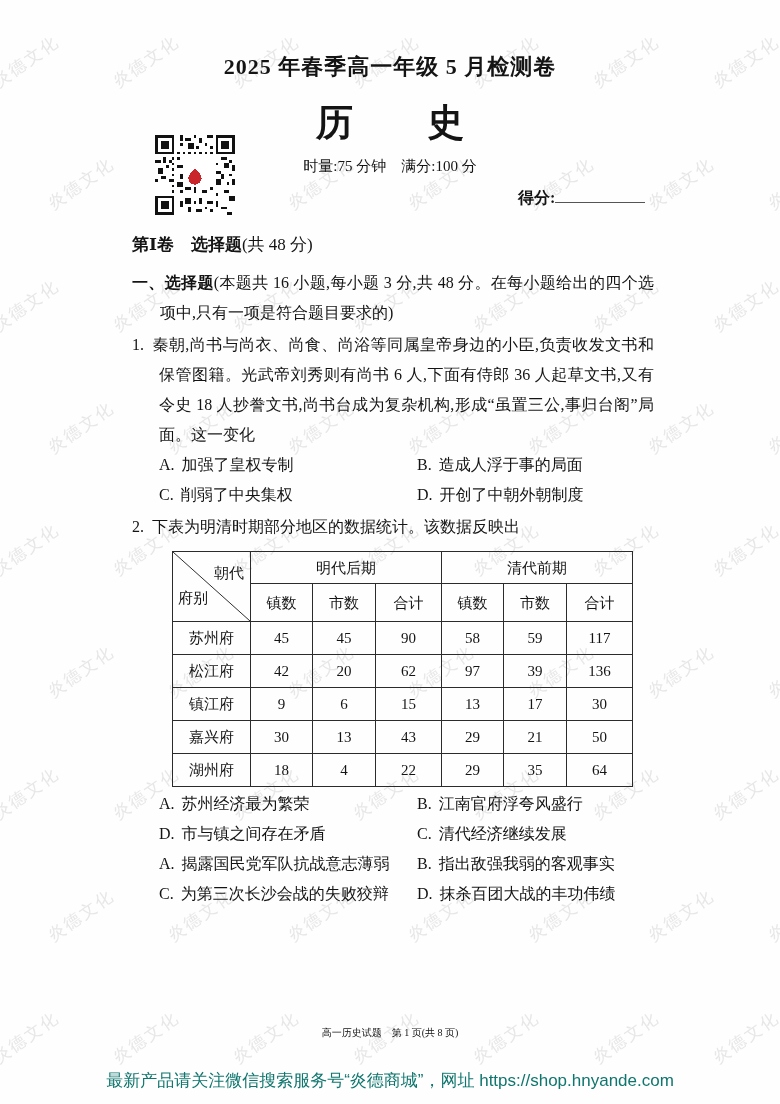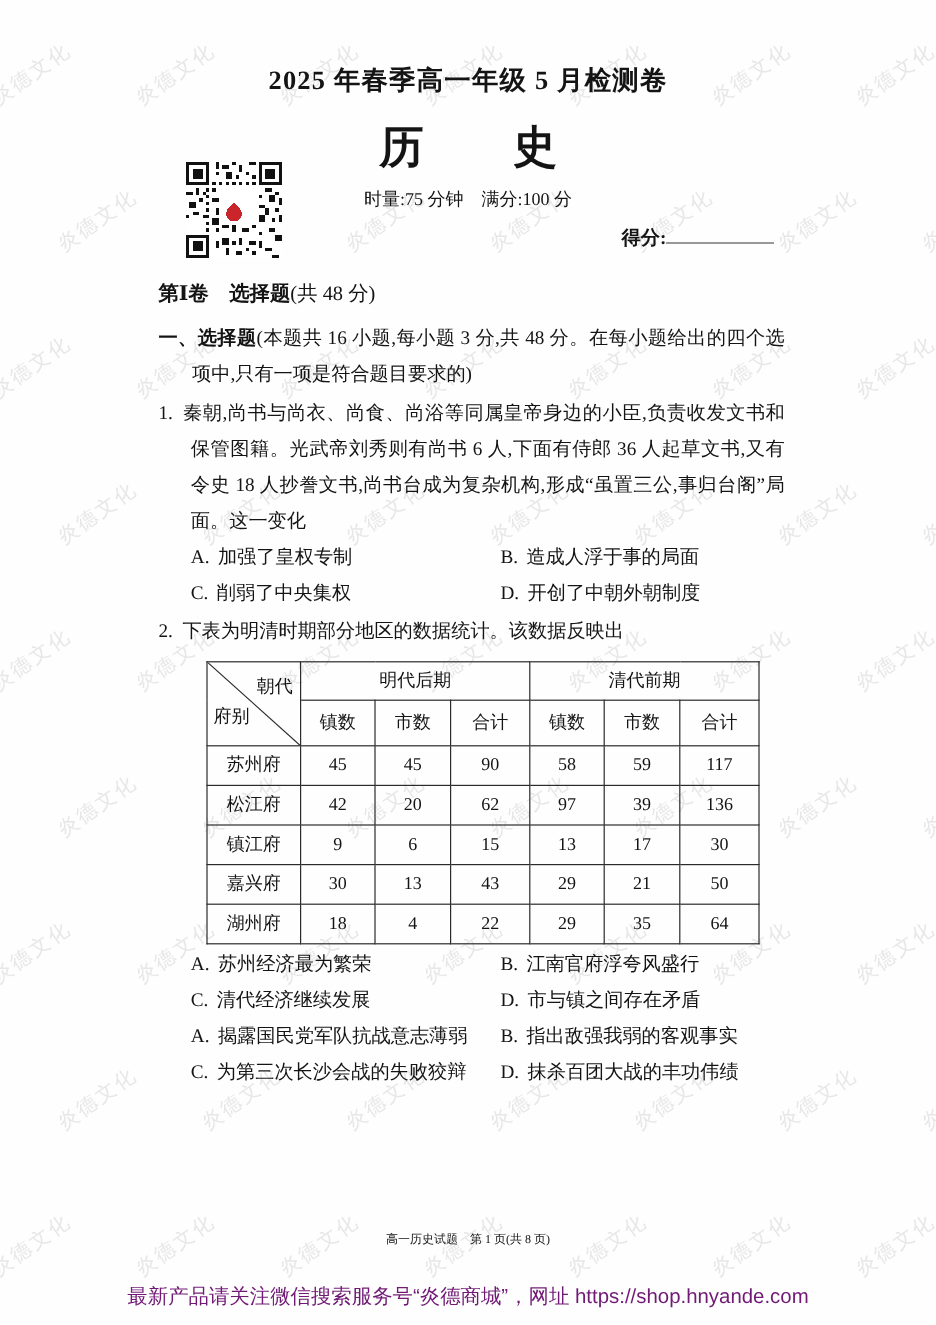--- a/index.html
+++ b/index.html
@@ -34,21 +34,21 @@
   .h1row th{height:31px;}
   .h2row th{height:37px;}
   table.stat td{height:32px;}
   .corner{position:relative;}
   .corner svg{position:absolute;inset:0;width:100%;height:100%;}
   .corner .tr{position:absolute;top:6px;right:6px;font-size:15px;}
   .corner .bl{position:absolute;bottom:8px;left:5px;font-size:15px;}
   
   .page-footer{position:absolute;top:1026px;left:0;right:0;text-align:center;z-index:1;font-size:10px;}
   .promo{position:absolute;top:1069px;left:0;right:0;text-align:center;z-index:1;
-         font-family:"Liberation Sans","DejaVu Sans",sans-serif;font-size:17px;color:#701a75;}
+         font-family:"Liberation Sans","DejaVu Sans",sans-serif;font-size:17px;color:#0f766e;}
 </style>
 </head>
 <body>
 
 <div class="page">
 
   <div class="wm-layer">
       <span class="wm" style="color: rgb(231, 231, 231); left: -12px; top: 50px;">炎德文化</span>
       <span class="wm" style="color: rgb(231, 231, 231); left: 108px; top: 50px;">炎德文化</span>
       <span class="wm" style="color: rgb(231, 231, 231); left: 228px; top: 50px;">炎德文化</span>
@@ -309,22 +309,22 @@
             <td>29</td>
             <td>35</td>
             <td>64</td>
       </tr>
     </tbody>
       </table>
 
     <div class="opts">
       <div><span class="ol">A.</span><span>苏州经济最为繁荣</span></div>
       <div><span class="ol">B.</span><span>江南官府浮夸风盛行</span></div>
+      <div><span class="ol">D.</span><span>市与镇之间存在矛盾</span></div>
       <div><span class="ol">C.</span><span>清代经济继续发展</span></div>
-      <div><span class="ol">D.</span><span>市与镇之间存在矛盾</span></div>
     </div>
 
     <div class="opts">
       <div><span class="ol">A.</span><span>揭露国民党军队抗战意志薄弱</span></div>
       <div><span class="ol">B.</span><span>指出敌强我弱的客观事实</span></div>
       <div><span class="ol">C.</span><span>为第三次长沙会战的失败狡辩</span></div>
       <div><span class="ol">D.</span><span>抹杀百团大战的丰功伟绩</span></div>
     </div>
 
   </div>

